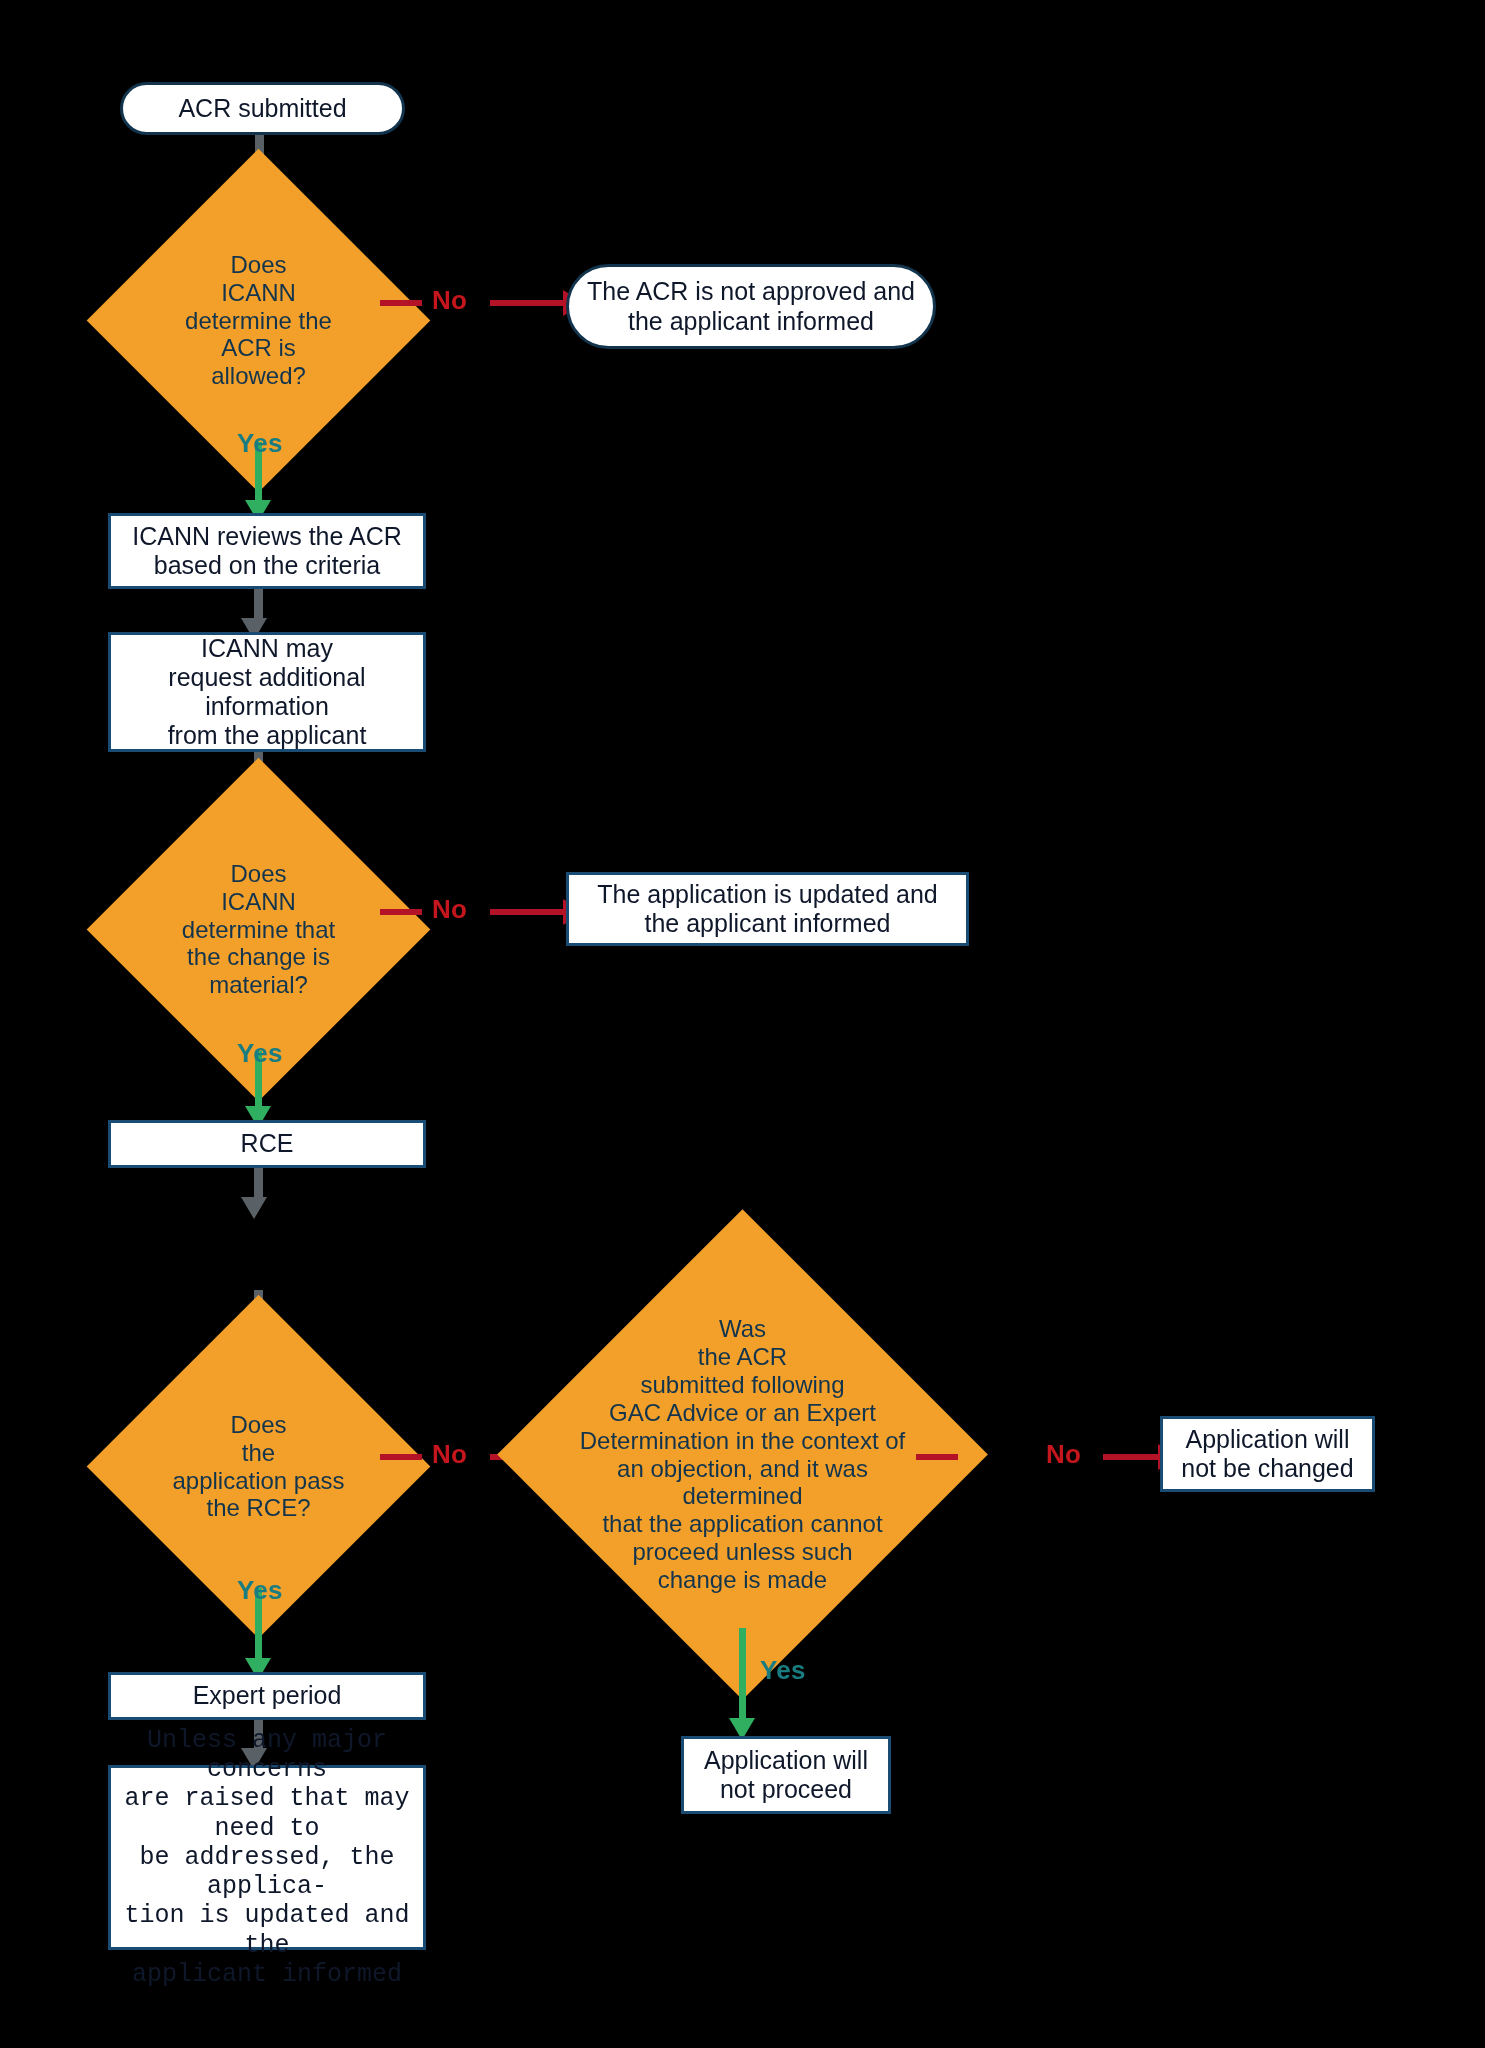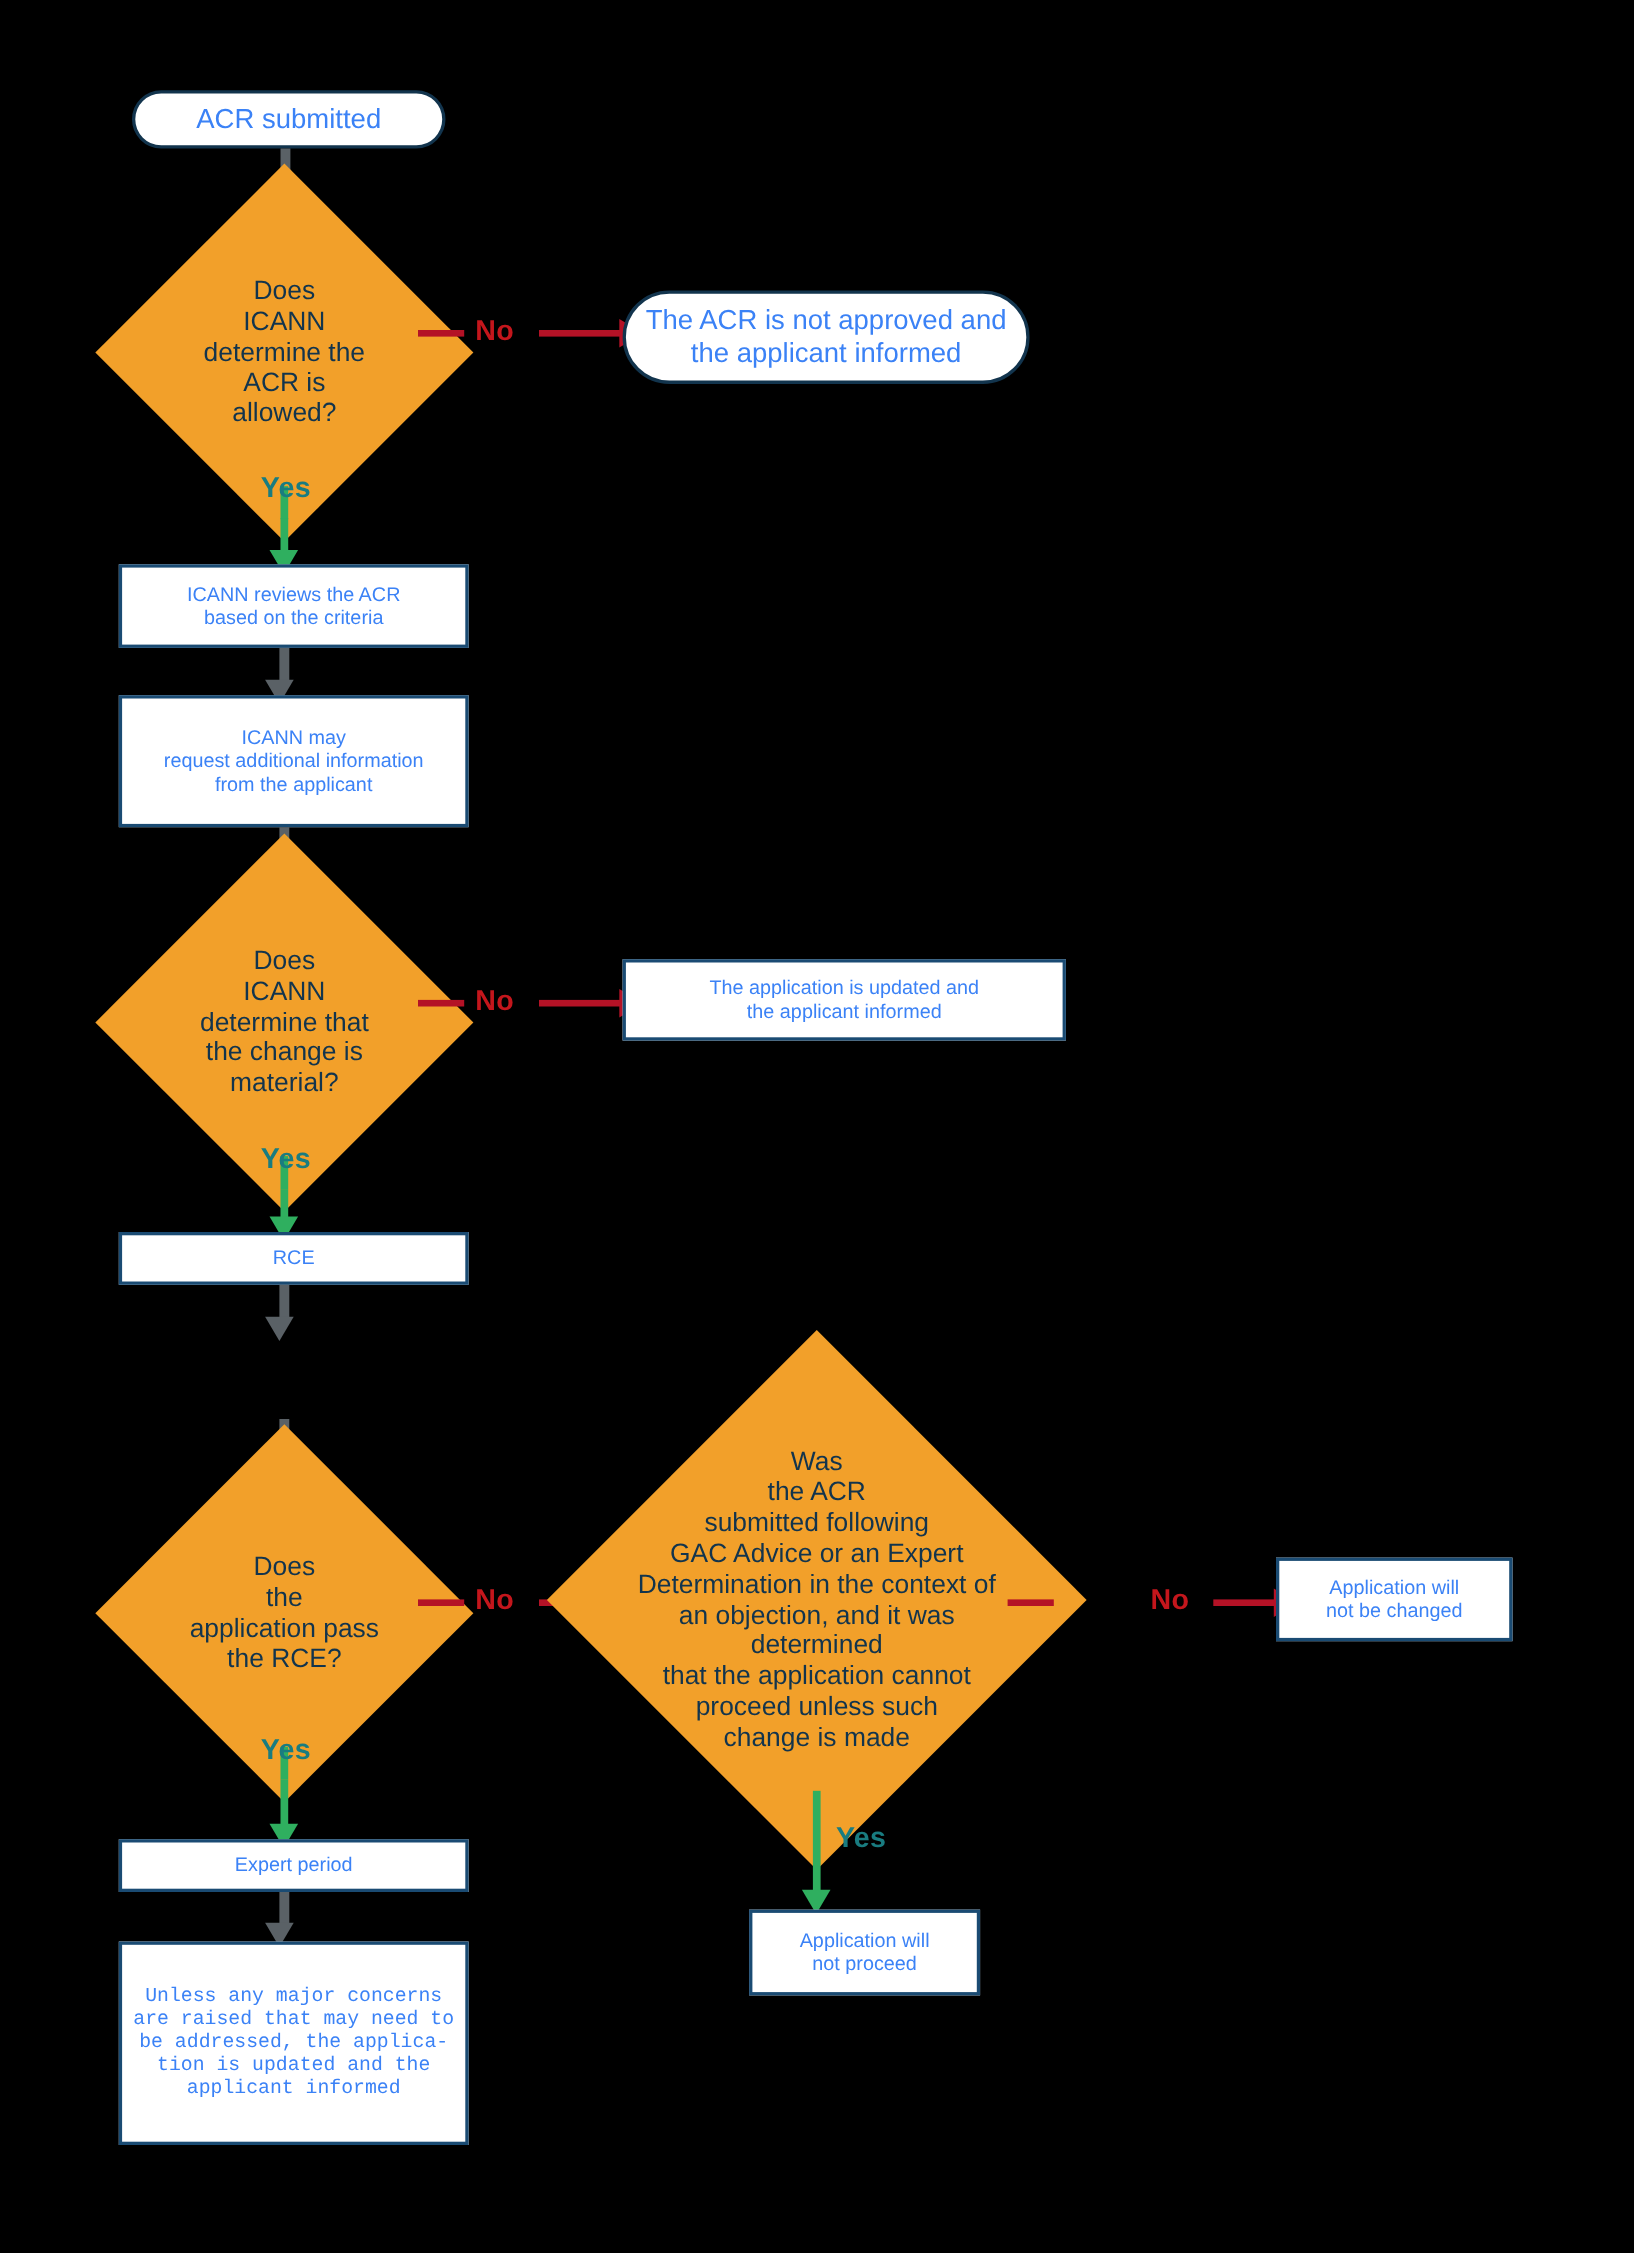--- a/index.html
+++ b/index.html
@@ -20,36 +20,36 @@
   }
 
   
   .node {
     position: absolute;
     box-sizing: border-box;
     display: flex;
     align-items: center;
     justify-content: center;
     text-align: center;
-    color: #3b82f6;
+    color: #0f172a;
     line-height: 1.17;
     white-space: pre-line;
   }
 
   .terminator {
     background: #ffffff;
     border: 3px solid #12344d;
     border-radius: 999px;
     font-size: 25px;
   }
 
   .process {
     background: #ffffff;
     border: 3px solid #1a4b73;
-    font-size: 18px;
+    font-size: 25px;
   }
 
   .decision {
     color: #12344d;
     font-size: 24px;
     line-height: 1.16;
     background: transparent;
     border: none;
   }
   .decision .diamond-bg {

